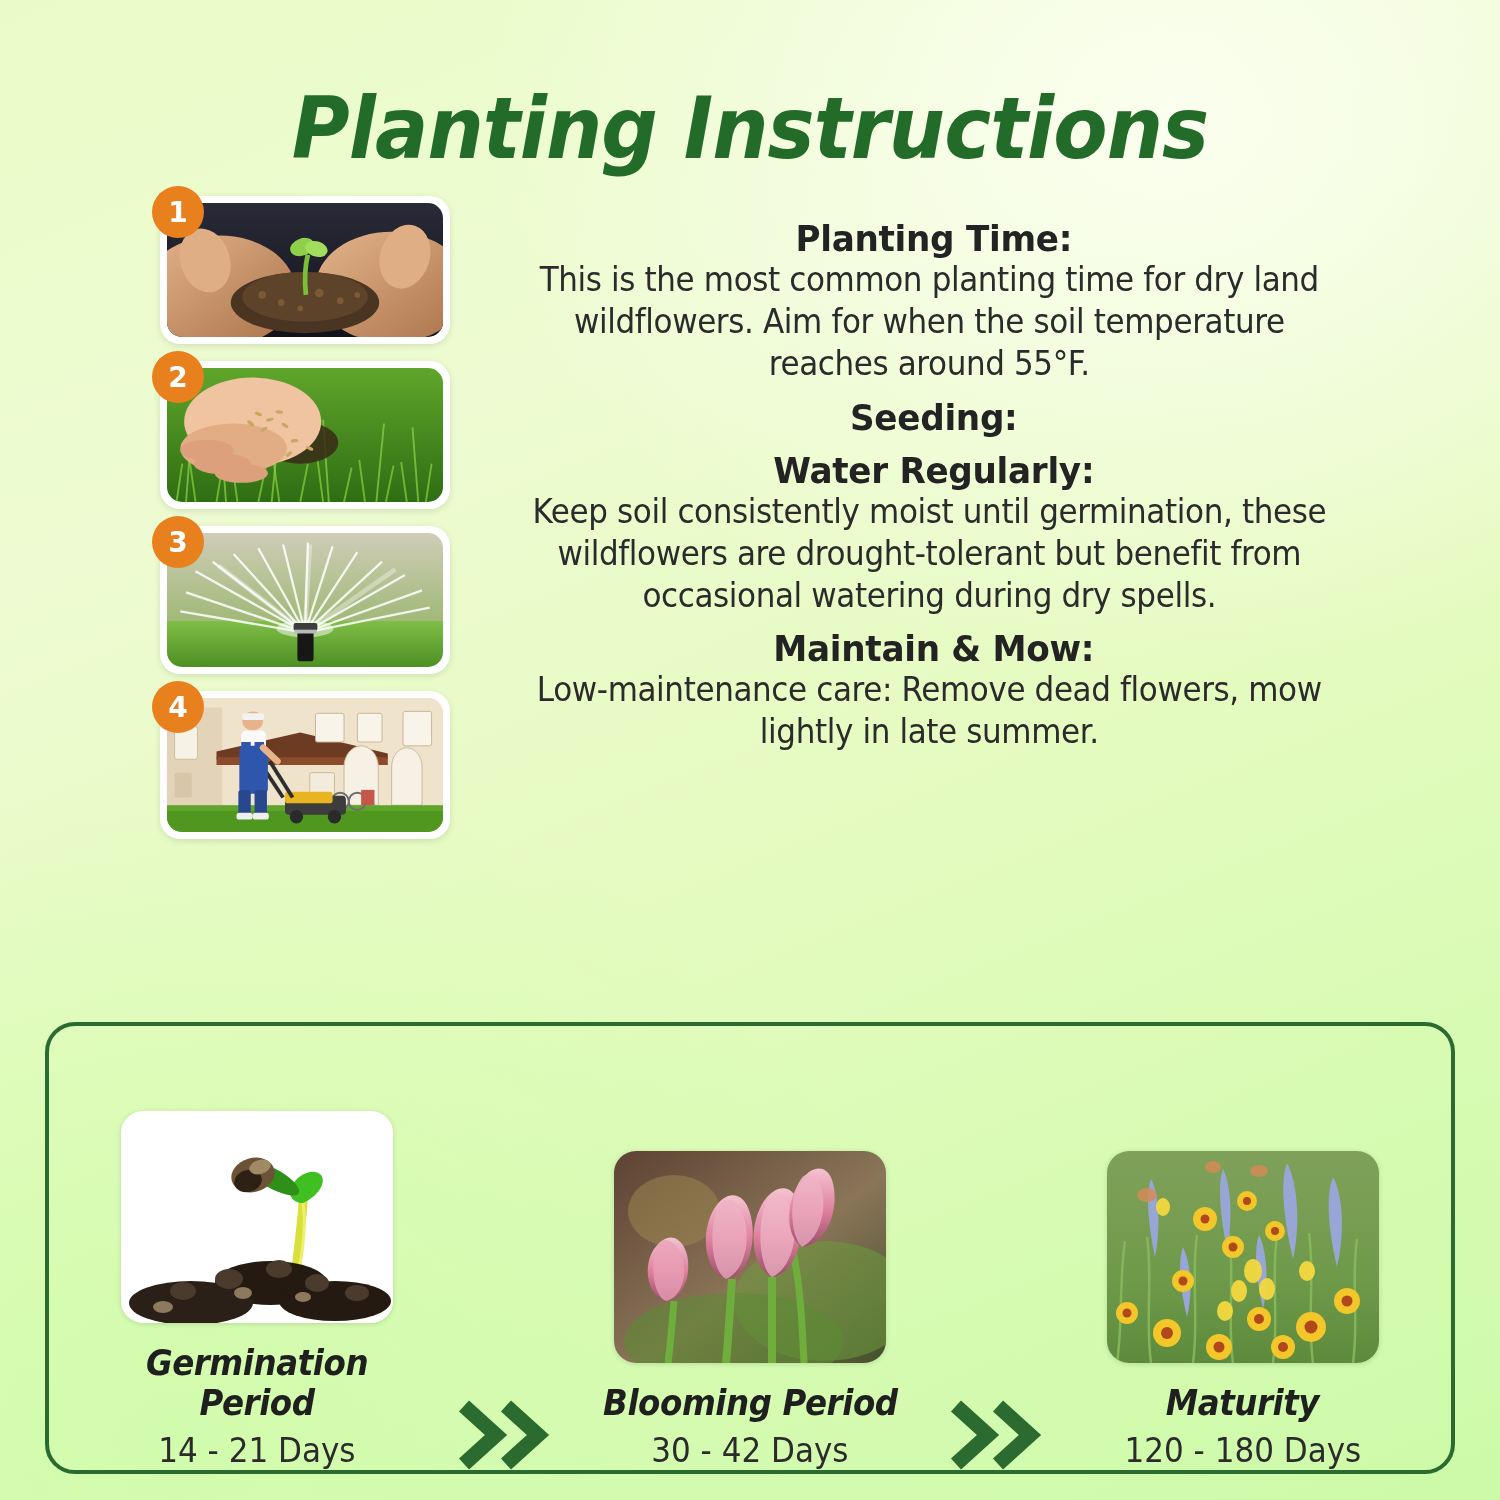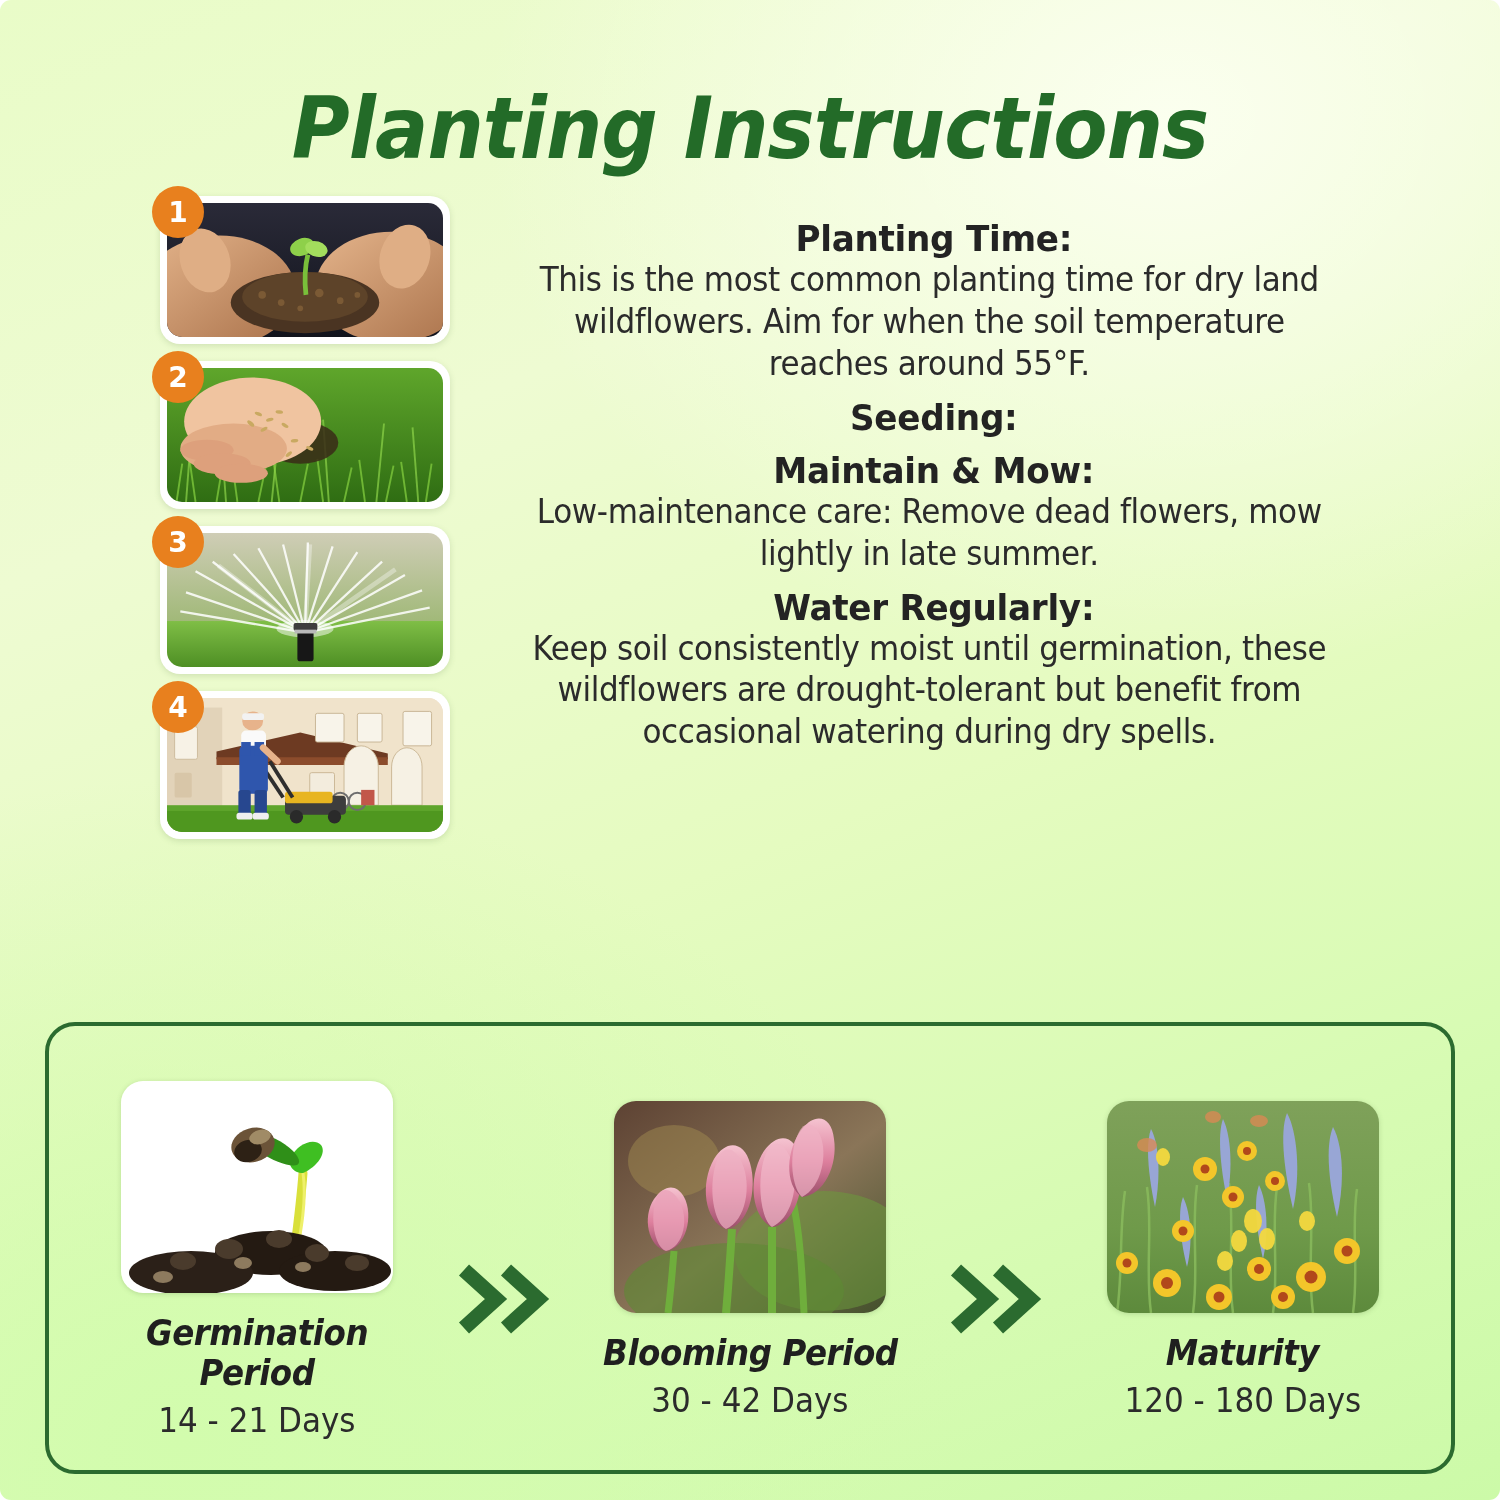--- a/index.html
+++ b/index.html
@@ -10,21 +10,20 @@
     overflow:hidden;
   }
 
   #page {
     position:relative;
     width:1500px; height:1500px;
     background:
       radial-gradient(ellipse 1100px 900px at 78% 8%, #fbffef 0%, rgba(251,255,239,0) 62%),
       radial-gradient(ellipse 1200px 1000px at 12% 96%, #d2fcad 0%, rgba(210,252,173,0) 66%),
       linear-gradient(158deg, #e9fcc8 0%, #eefbd2 28%, #e5fbc0 55%, #d6fbb2 80%, #ccfaa8 100%);
-    border-radius: 11px;
   }
 
   
   .title {
     position:absolute; left:0; top:78px; width:1500px;
     text-align:center;
     font-size:86px;
     font-weight:bold;
     font-style:italic;
     letter-spacing:-1px;
@@ -96,21 +95,21 @@
   
   .panel {
     position:absolute; left:45px; top:1022px;
     width:1410px; height:452px;
     border:4px solid #2b6b2f;
     border-radius:30px;
   }
 
   .tl-row {
     position:absolute; left:0; top:0; width:100%; height:100%;
-    display:flex; align-items:center; justify-content:space-around;
+    display:flex; align-items:flex-end; justify-content:space-around;
     padding:24px 30px 0 30px;
   }
 
   .tl-item { width:330px; display:flex; flex-direction:column; align-items:center; }
 
   .tl-photo {
     width:272px; height:212px; border-radius:22px; overflow:hidden;
     box-shadow:0 1px 5px rgba(70,100,50,0.22);
   }
   .tl-photo svg { display:block; width:100%; height:100%; }
@@ -344,27 +343,27 @@
     <div class="sec-block">
       <div class="sec-head">Planting Time:</div>
       <div class="sec-body">This is the most common planting time for dry land wildflowers. Aim for when the soil temperature reaches around 55°F.</div>
     </div>
 
     <div class="sec-block">
       <div class="sec-head">Seeding:</div>
     </div>
 
     <div class="sec-block">
+      <div class="sec-head">Water Regularly:</div>
+      <div class="sec-body">Keep soil consistently moist until germination, these wildflowers are drought-tolerant but benefit from occasional watering during dry spells.</div>
+    </div>
+
+    <div class="sec-block">
       <div class="sec-head">Maintain &amp; Mow:</div>
       <div class="sec-body">Low-maintenance care: Remove dead flowers, mow lightly in late summer.</div>
-    </div>
-
-    <div class="sec-block">
-      <div class="sec-head">Water Regularly:</div>
-      <div class="sec-body">Keep soil consistently moist until germination, these wildflowers are drought-tolerant but benefit from occasional watering during dry spells.</div>
     </div>
 
   </div>
 
   <div class="panel">
     <div class="tl-row">
 
       <div class="tl-item">
         <div class="tl-photo">
           <svg viewBox="0 0 272 212" preserveAspectRatio="none">

